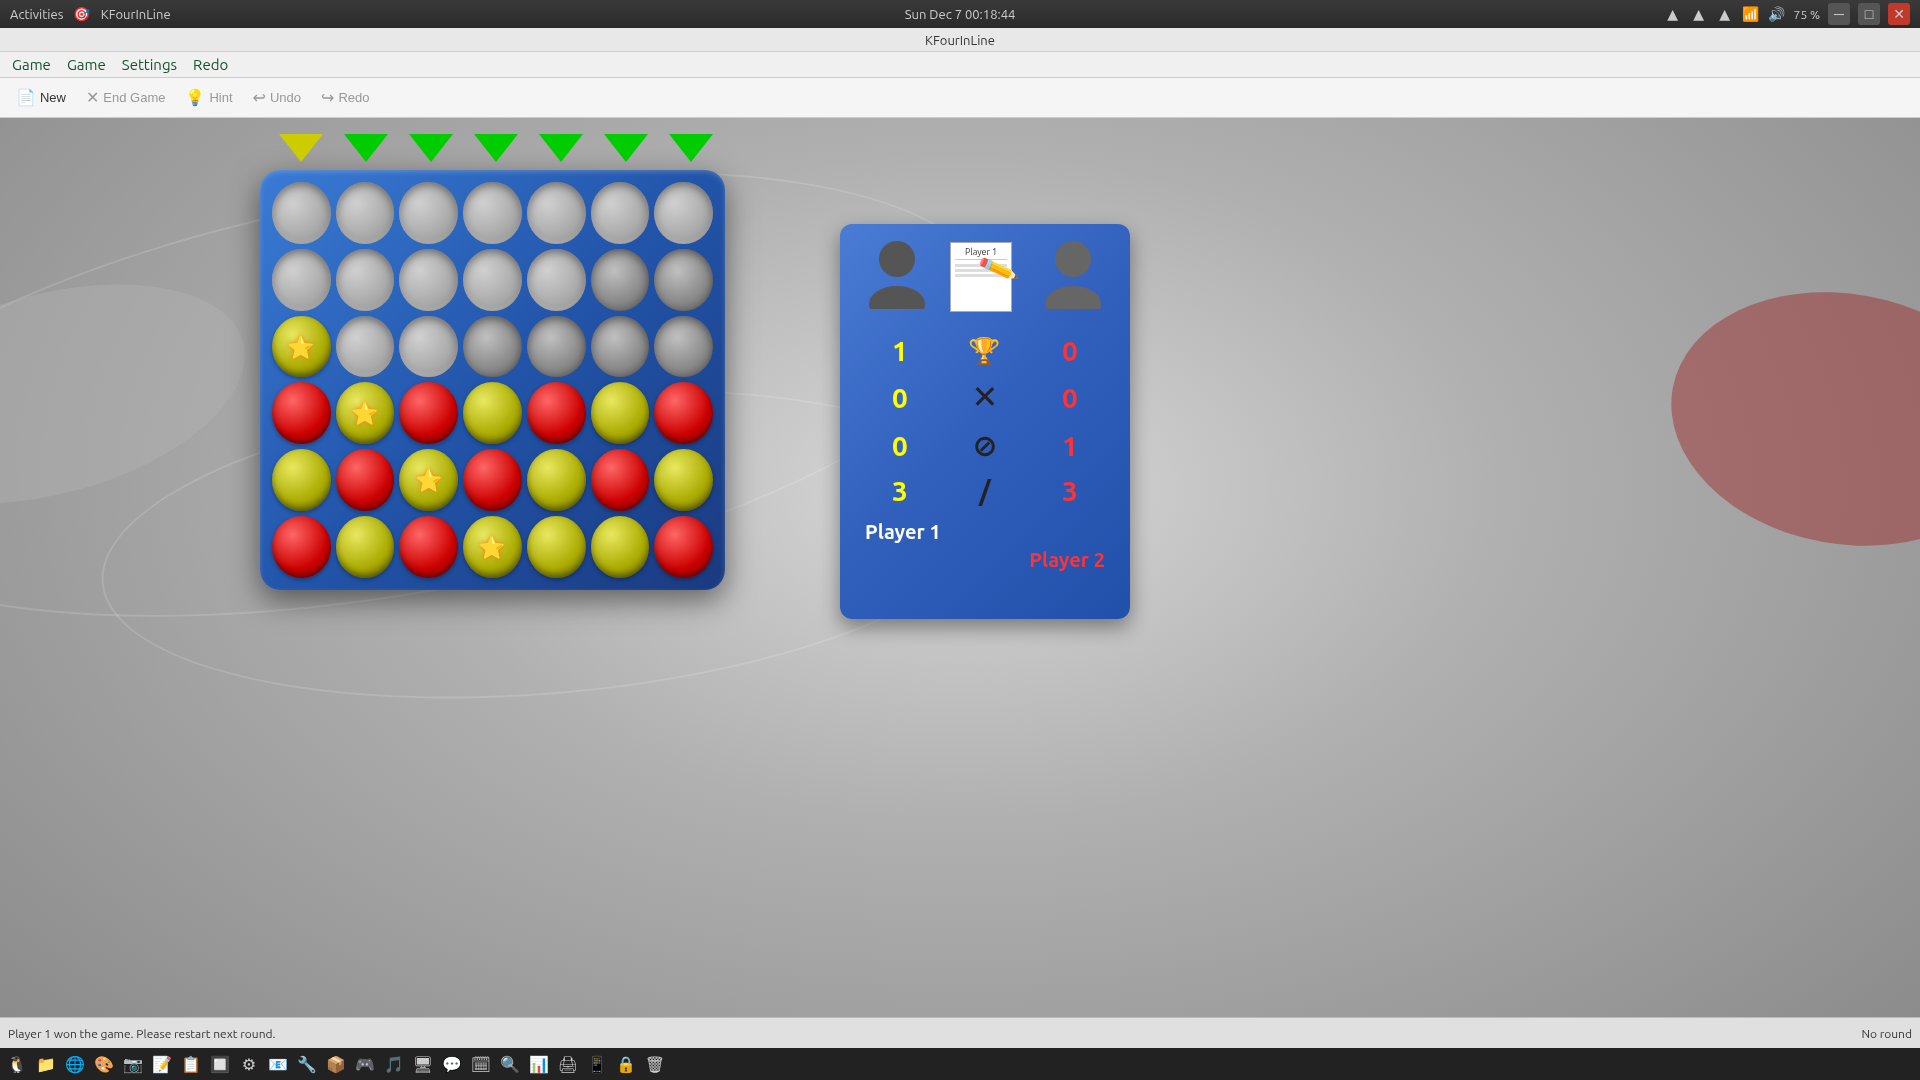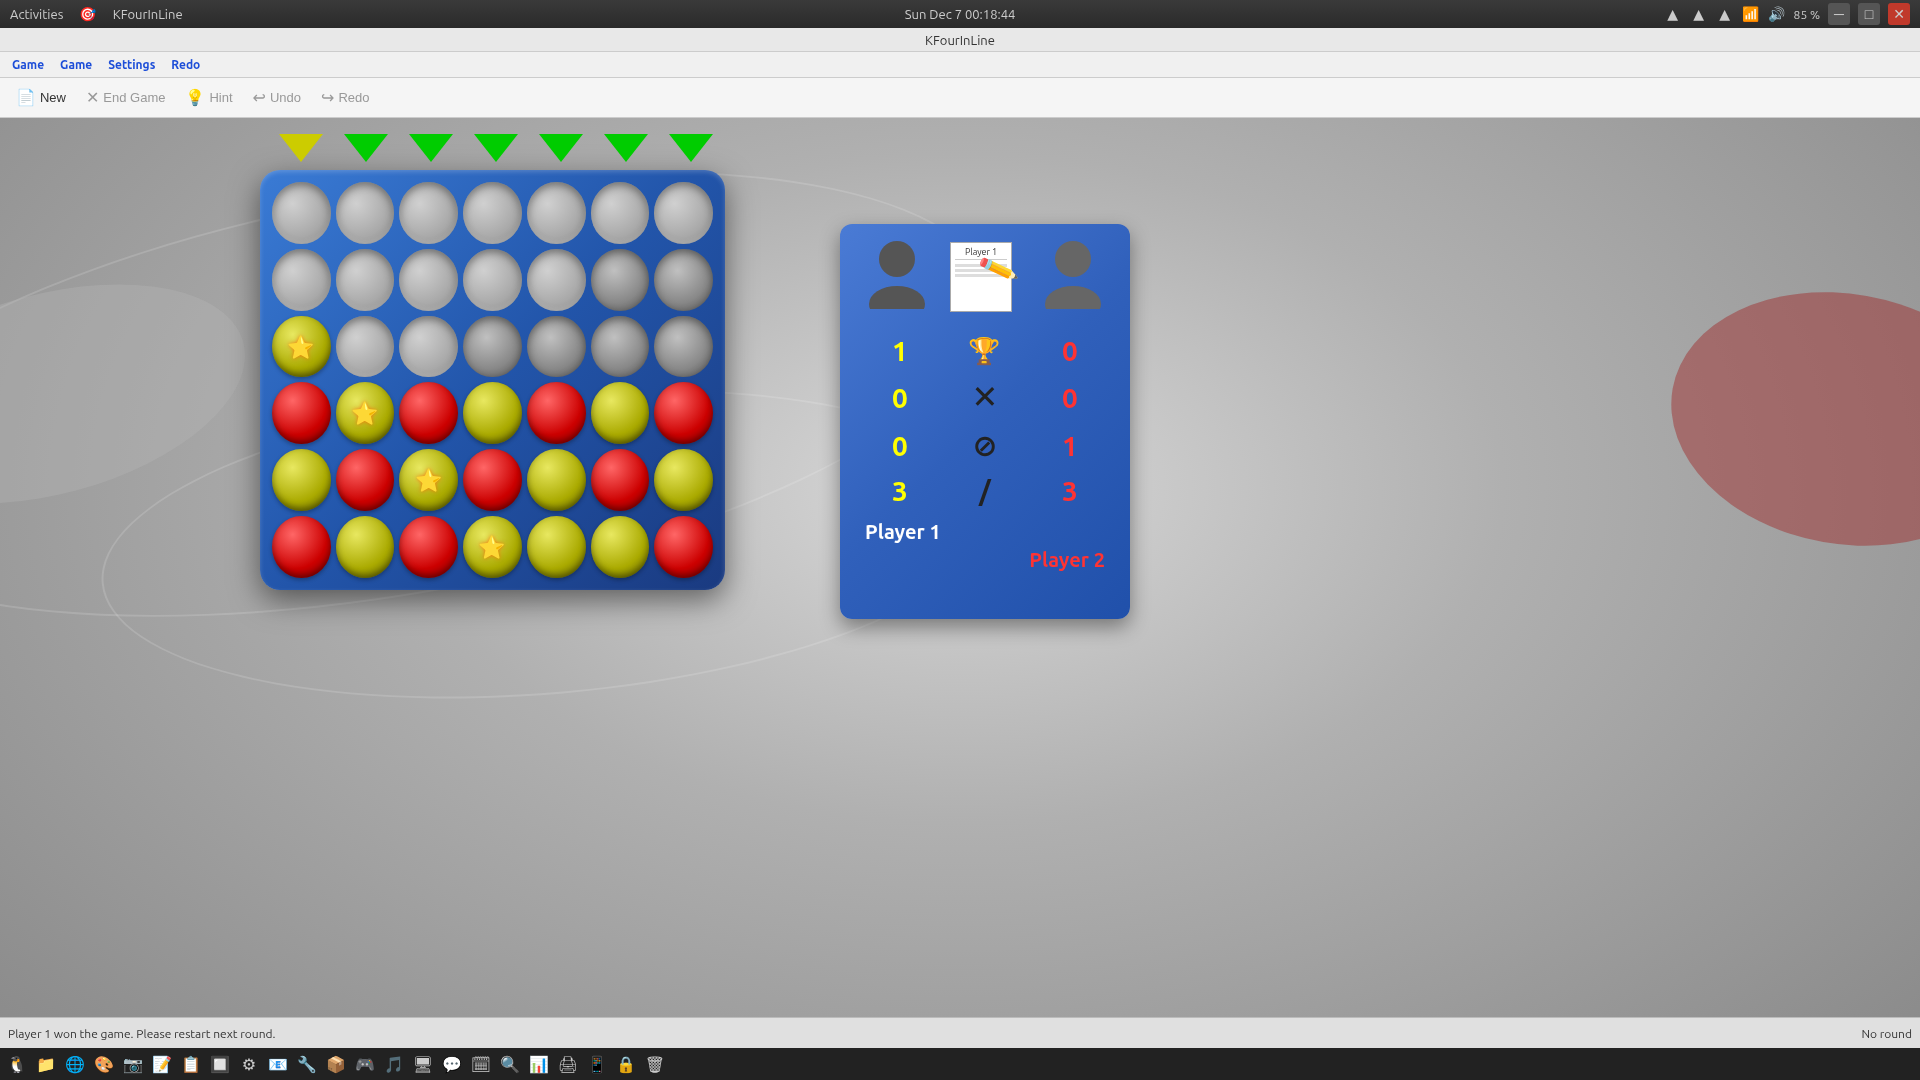--- a/index.html
+++ b/index.html
@@ -20,21 +20,21 @@
       display: flex;
       align-items: center;
       justify-content: space-between;
       padding: 0 10px;
       position: relative;
       z-index: 100;
     }
     #title-bar-left {
       display: flex;
       align-items: center;
-      gap: 16px;
+      gap: 10px;
       color: #ccc;
       font-size: 13px;
     }
     #title-bar-center {
       position: absolute;
       left: 50%;
       transform: translateX(-50%);
       color: #ccc;
       font-size: 13px;
     }
@@ -74,24 +74,23 @@
       background: #f0f0f0;
       display: flex;
       align-items: center;
       padding: 0 4px;
       border-bottom: 1px solid #ccc;
       position: relative;
       z-index: 100;
     }
     .menu-item {
       padding: 2px 8px;
-      font-size: 12px;
+      font-size: 15px;
       cursor: pointer;
-      color: #1d4ed8;
-      font-weight: bold;
+      color: #14532d;
     }
 
     
     #toolbar {
       width: 100%;
       height: 40px;
       background: #f5f5f5;
       display: flex;
       align-items: center;
       padding: 0 8px;
@@ -337,21 +336,21 @@
   </div>
   <div id="title-bar-center">
     <span>Sun Dec 7  00:18:44</span>
   </div>
   <div id="title-bar-right">
     <span class="tray-icon">▲</span>
     <span class="tray-icon">▲</span>
     <span class="tray-icon">▲</span>
     <span class="tray-icon">📶</span>
     <span class="tray-icon">🔊</span>
-    <span style="font-size:12px;">85 %</span>
+    <span style="font-size:12px;">75 %</span>
     <button class="title-btn">─</button>
     <button class="title-btn">□</button>
     <button class="title-btn" style="background:#c0392b;">✕</button>
   </div>
 </div>
 
 <div style="width:100%;height:24px;background:#e8e8e8;display:flex;align-items:center;justify-content:center;border-bottom:1px solid #ccc;font-size:13px;color:#333;">
   <span>KFourInLine</span>
 </div>
 

